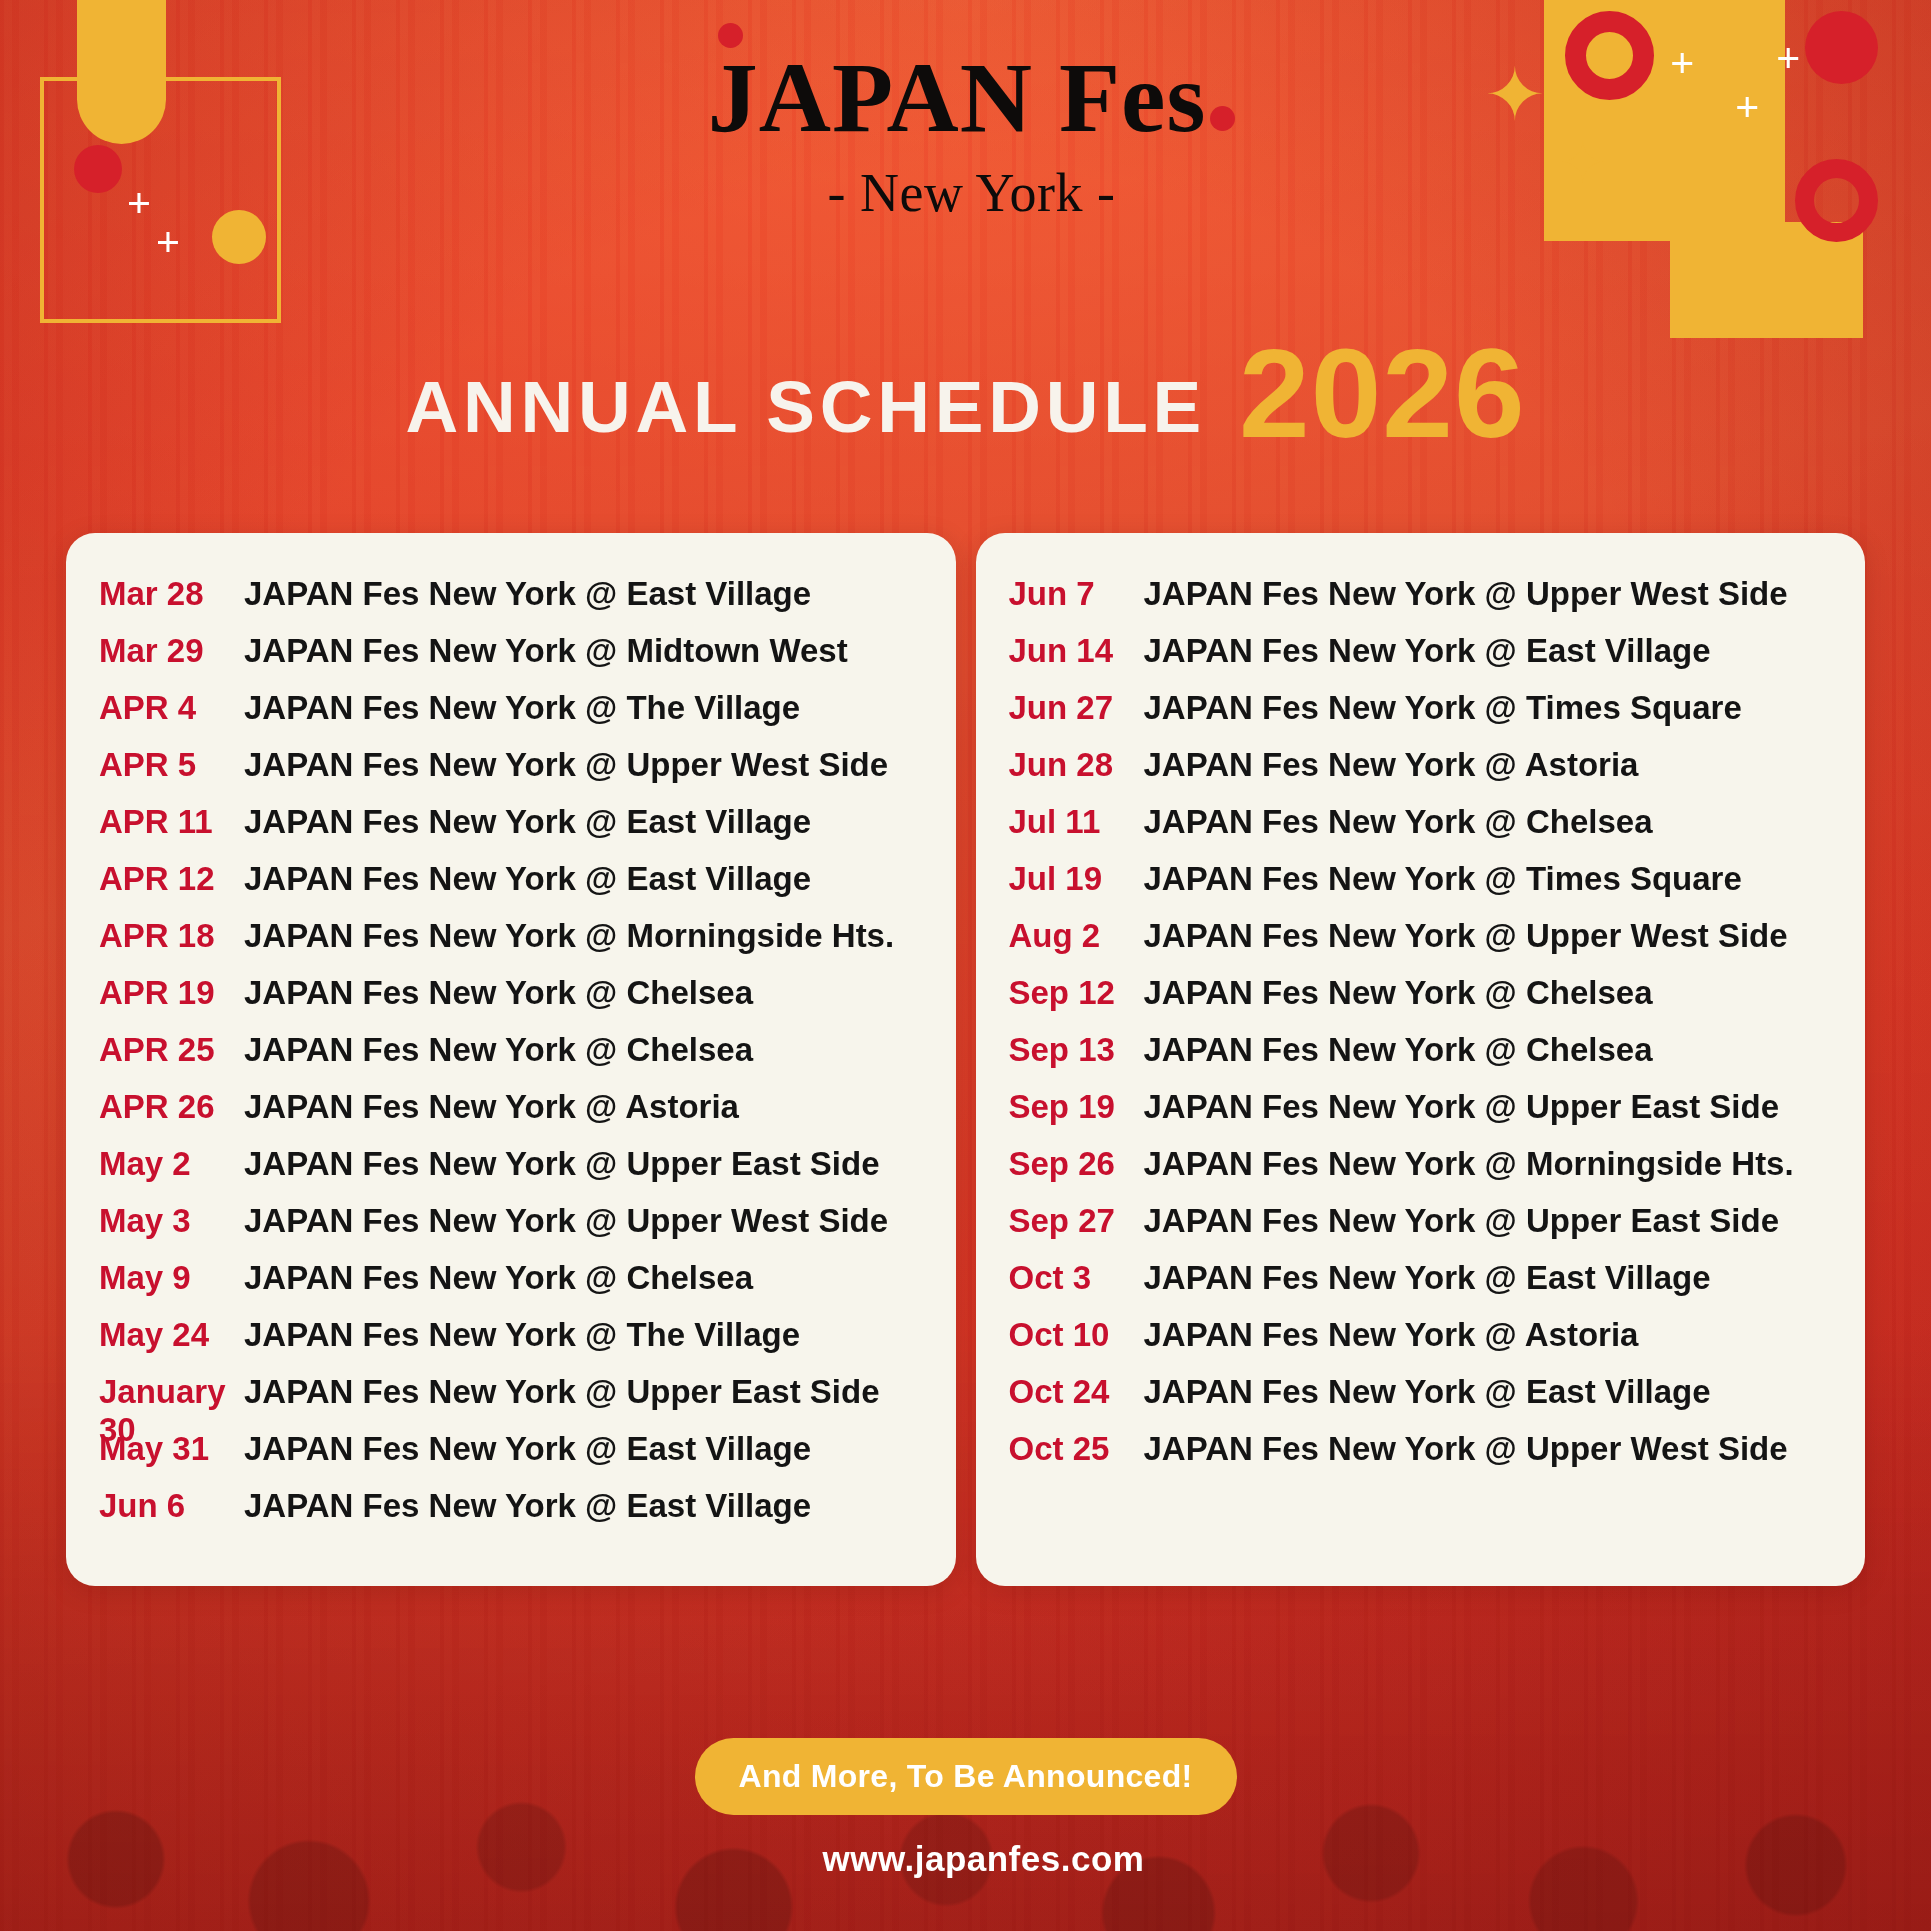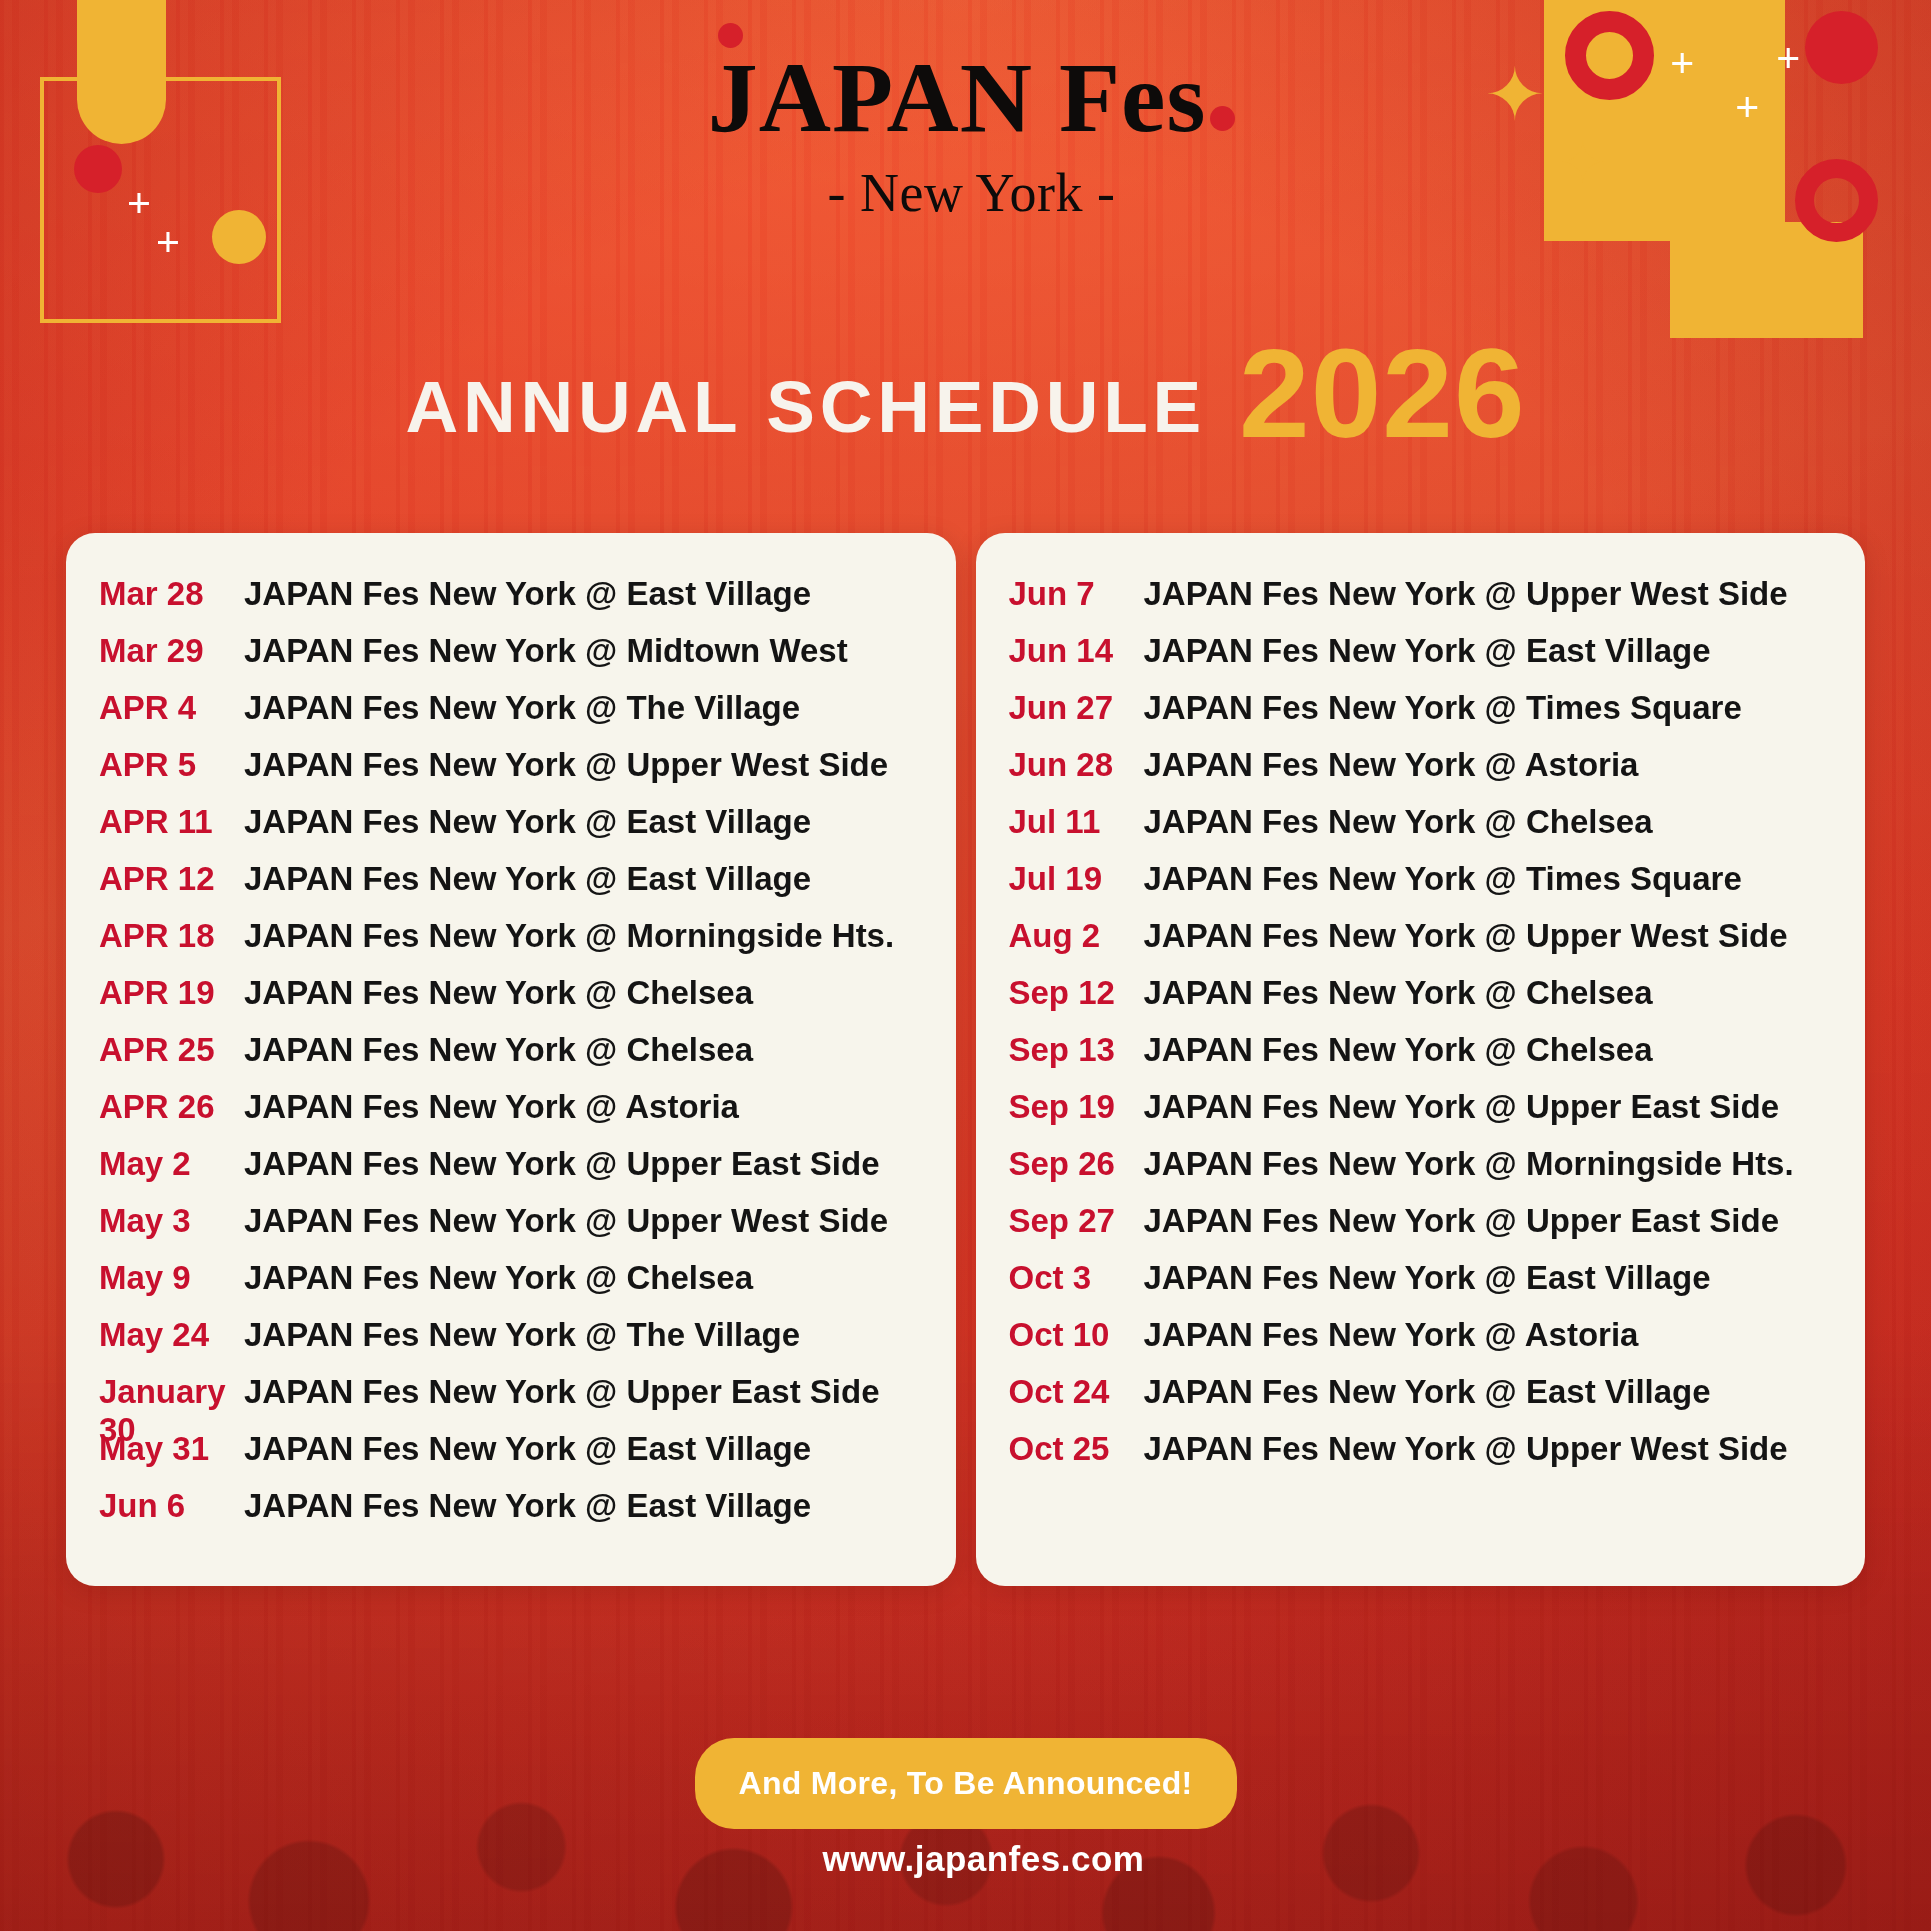--- a/index.html
+++ b/index.html
@@ -265,21 +265,21 @@
     left: 0; right: 0;
     top: 1738px;
     text-align: center;
   }
   .announce {
     display: inline-block;
     background: #f0b434;
     color: #ffffff;
     font-weight: bold;
     font-size: 32px;
-    padding: 27px 44px;
+    padding: 20px 44px;
     border-radius: 39px;
     letter-spacing: 0.3px;
   }
   .site {
     position: absolute;
     left: 0; right: 0;
     top: 1839px;
     text-align: center;
     color: #ffffff;
     font-weight: bold;

